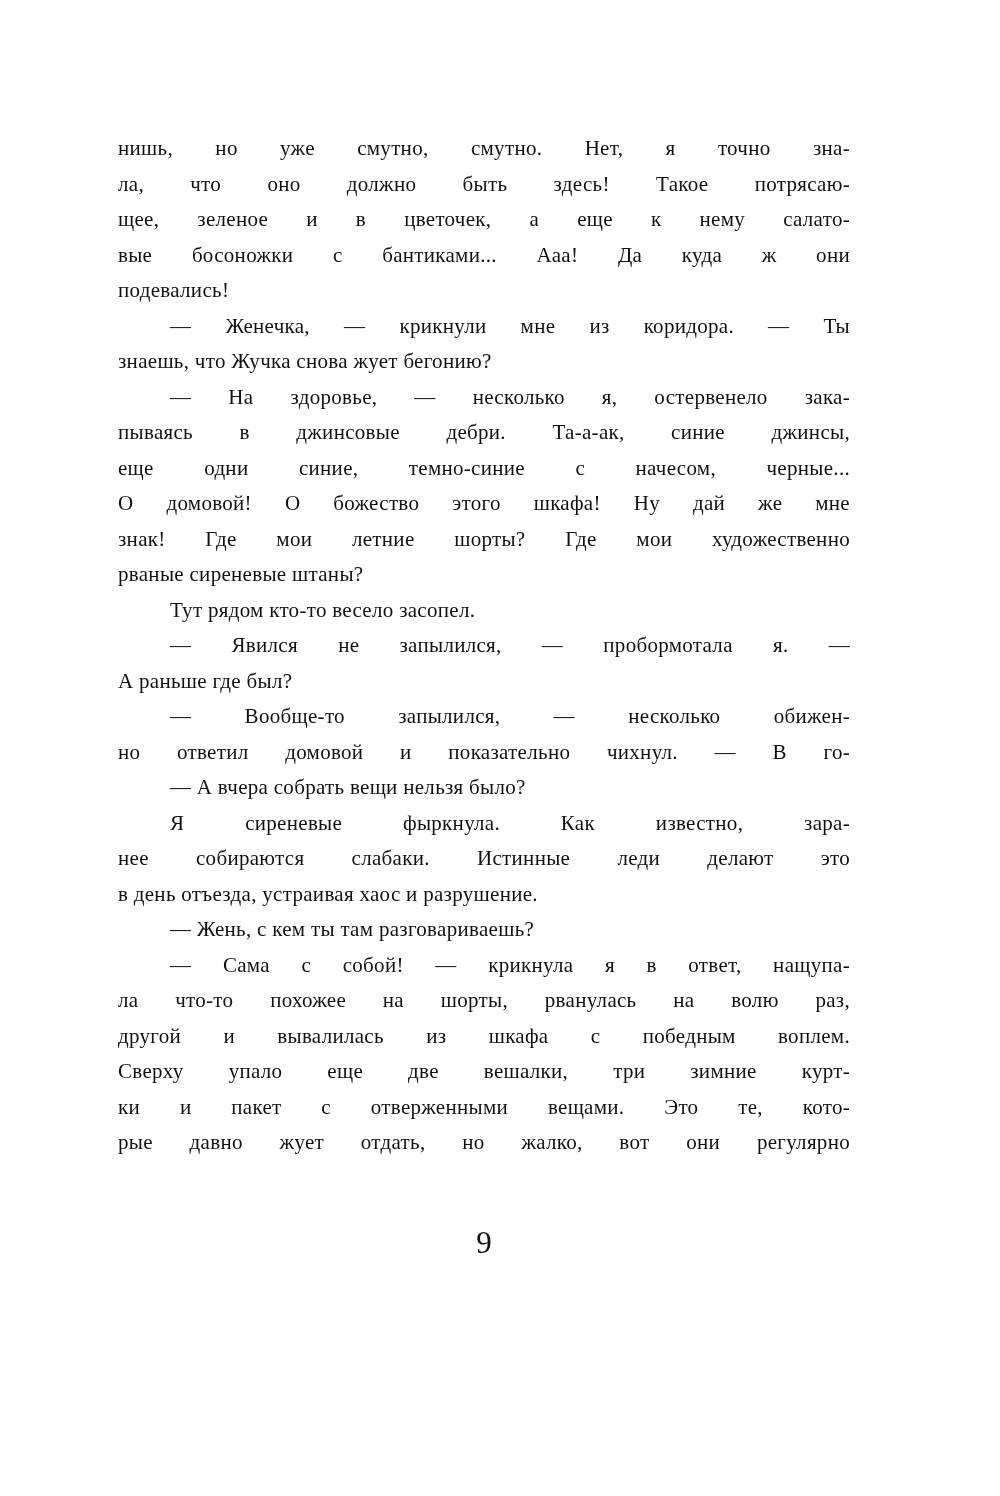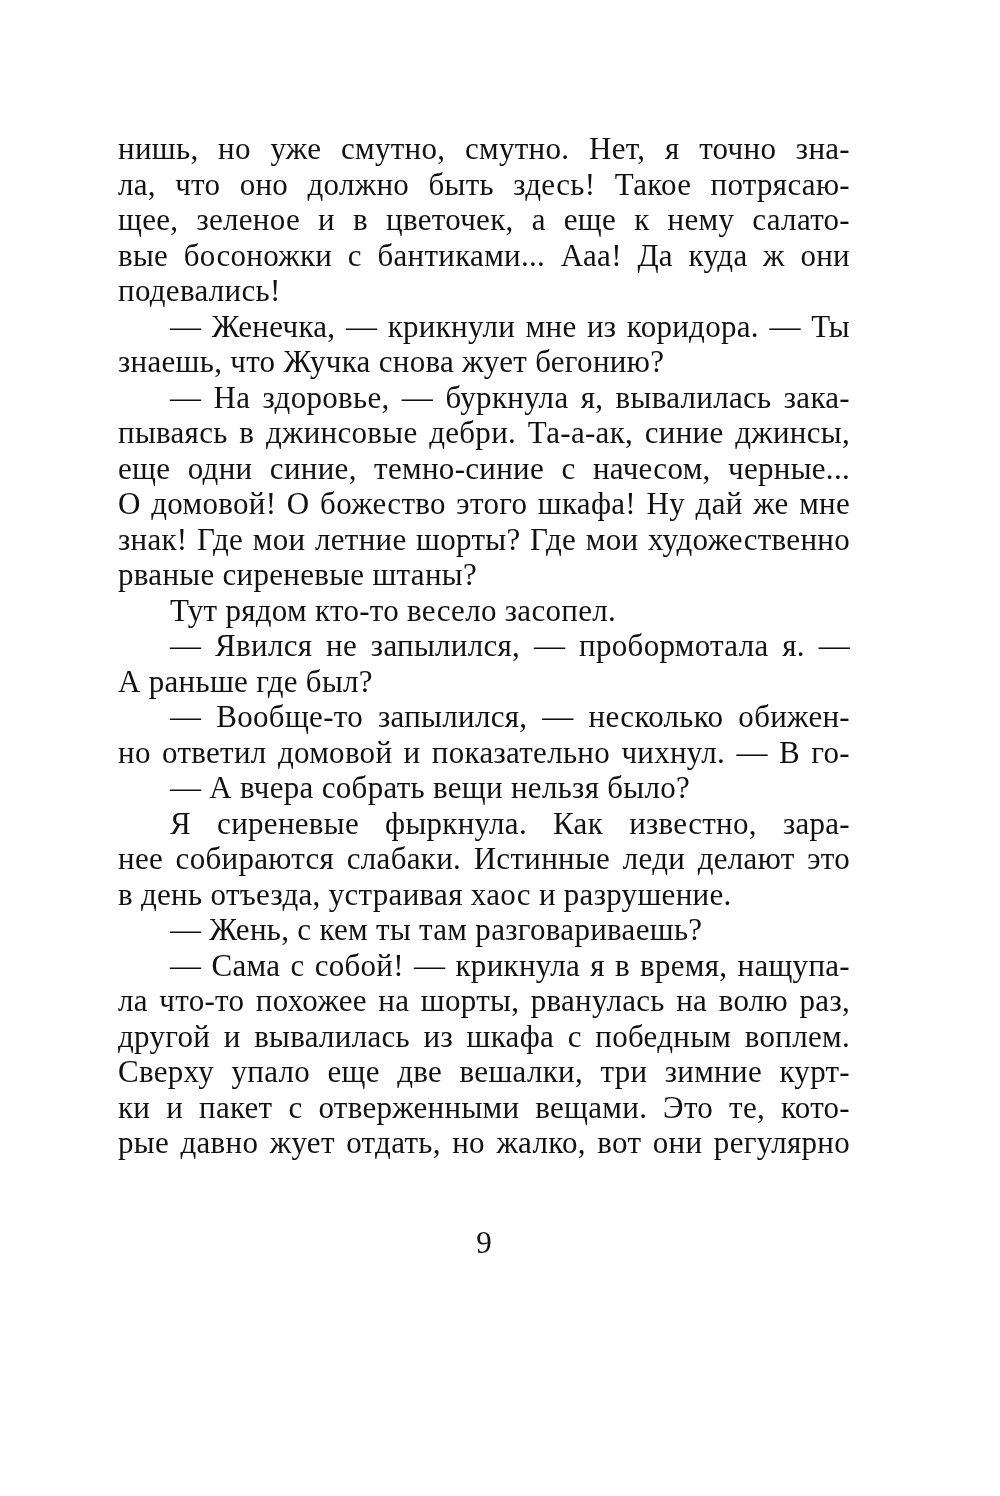--- a/index.html
+++ b/index.html
@@ -16,21 +16,21 @@
     overflow: hidden;
   }
   .book-page {
     position: absolute;
     left: 118px;
     top: 0;
     width: 732px;
     padding-top: 131px;
   }
   .line {
-    font-size: 31px;
+    font-size: 21px;
     line-height: 35.5px;
     letter-spacing: 0.3px;
     white-space: normal;
     text-align: justify;
     text-align-last: justify;
   }
   .line.end {
     text-align: center;
     text-align-last: left;
   }
@@ -48,37 +48,37 @@
 <body>
 
 <div class="book-page">
   <div class="line">нишь, но уже смутно, смутно. Нет, я точно зна-</div>
   <div class="line">ла, что оно должно быть здесь! Такое потрясаю-</div>
   <div class="line">щее, зеленое и в цветочек, а еще к нему салато-</div>
   <div class="line">вые босоножки с бантиками... Ааа! Да куда ж они</div>
   <div class="line end">подевались!</div>
   <div class="line indent">— Женечка, — крикнули мне из коридора. — Ты</div>
   <div class="line end">знаешь, что Жучка снова жует бегонию?</div>
-  <div class="line indent">— На здоровье, — буркнула я, вывалилась зака-</div>
+  <div class="line indent">— На здоровье, — несколько я, остервенело зака-</div>
   <div class="line">пываясь в джинсовые дебри. Та-а-ак, синие джинсы,</div>
   <div class="line">еще одни синие, темно-синие с начесом, черные...</div>
   <div class="line">О домовой! О божество этого шкафа! Ну дай же мне</div>
   <div class="line">знак! Где мои летние шорты? Где мои художественно</div>
   <div class="line end">рваные сиреневые штаны?</div>
   <div class="line indent end">Тут рядом кто-то весело засопел.</div>
   <div class="line indent">— Явился не запылился, — пробормотала я. —</div>
   <div class="line end">А раньше где был?</div>
   <div class="line indent">— Вообще-то запылился, — несколько обижен-</div>
   <div class="line">но ответил домовой и показательно чихнул. — В го-</div>
   <div class="line indent end">— А вчера собрать вещи нельзя было?</div>
   <div class="line indent">Я сиреневые фыркнула. Как известно, зара-</div>
   <div class="line">нее собираются слабаки. Истинные леди делают это</div>
   <div class="line end">в день отъезда, устраивая хаос и разрушение.</div>
   <div class="line indent end">— Жень, с кем ты там разговариваешь?</div>
-  <div class="line indent">— Сама с собой! — крикнула я в время, нащупа-</div>
+  <div class="line indent">— Сама с собой! — крикнула я в ответ, нащупа-</div>
   <div class="line">ла что-то похожее на шорты, рванулась на волю раз,</div>
   <div class="line">другой и вывалилась из шкафа с победным воплем.</div>
   <div class="line">Сверху упало еще две вешалки, три зимние курт-</div>
   <div class="line">ки и пакет с отверженными вещами. Это те, кото-</div>
   <div class="line">рые давно жует отдать, но жалко, вот они регулярно</div>
 
   <div class="page-number">9</div>
 </div>
 
 </body></html>

